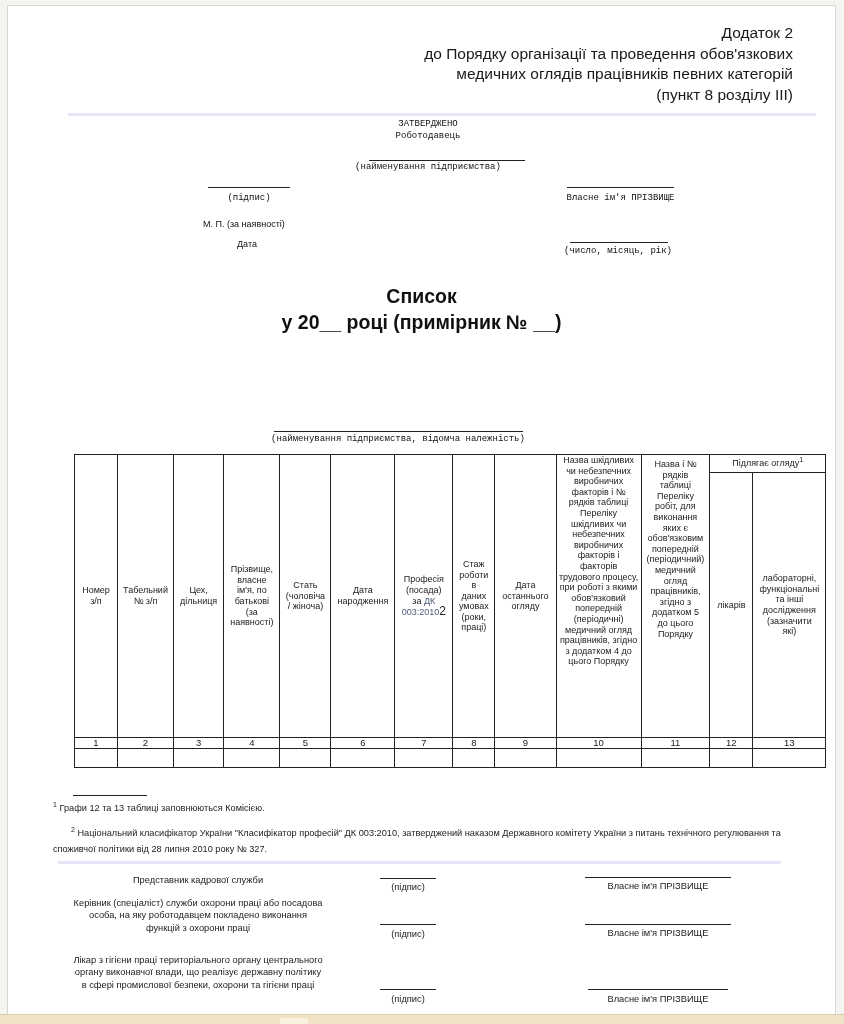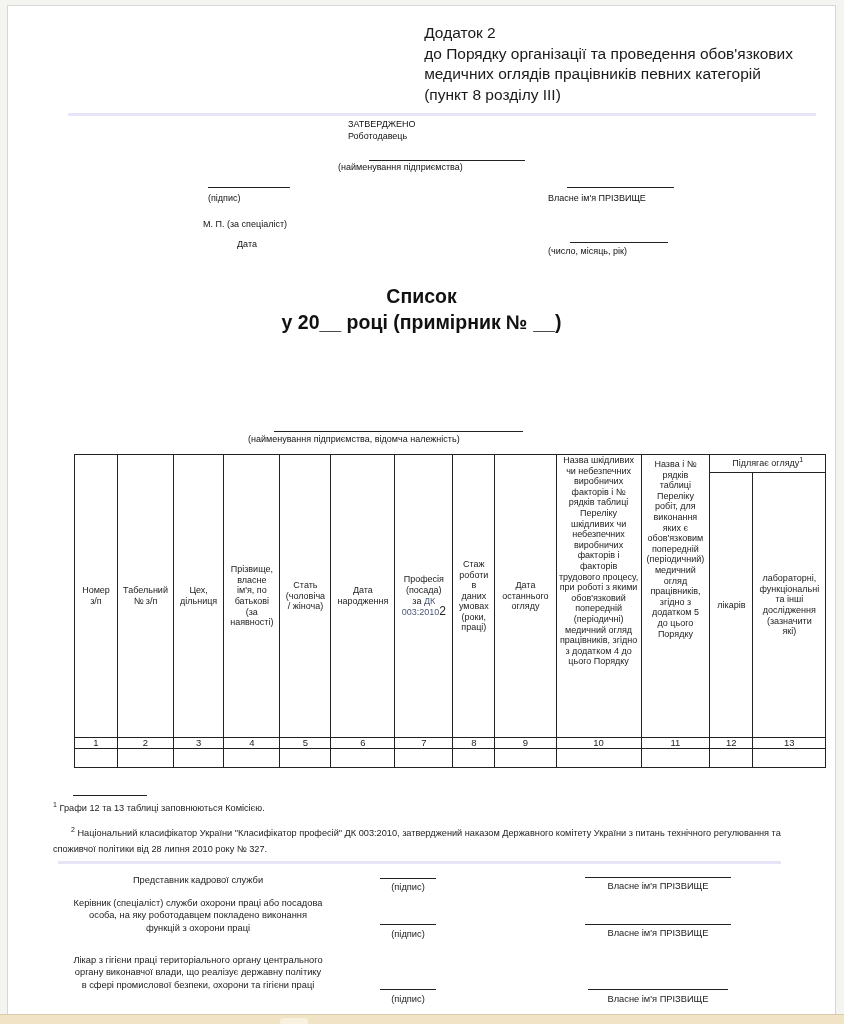--- a/index.html
+++ b/index.html
@@ -9,26 +9,26 @@
     font-family: "Liberation Sans", sans-serif;
     color: #111;
   }
   .page {
     position: absolute; left: 7px; top: 5px; width: 827px; height: 1009px;
     background: #fff; border-left: 1px solid #d6d6d6; border-top: 1px solid #d8d8d8;
     border-right: 1px solid #d6d6d6; overflow: hidden;
   }
   .abs { position: absolute; }
   .appendix {
-    position: absolute; right: 42px; top: 17px; text-align: left;
+    position: absolute; right: 42px; top: 17px; text-align: right;
     font-size: 15.5px; line-height: 20.5px; color: #1a1a1a;
   }
   .sep-lav { position: absolute; height: 3px; background: #e6e4f6; }
   .small { font-size: 9px; line-height: 11px; }
-  .center { text-align: left; }
+  .center { text-align: center; font-family: Liberation Mono, monospace; }
   .hline { position: absolute; height: 1px; background: #222; }
   .title {
     position: absolute; left: 0; width: 827px; top: 277px; text-align: center;
     font-weight: bold; font-size: 19.5px; line-height: 26px; color: #111;
   }
   table.list {
     position: absolute; left: 66px; top: 448px; border-collapse: collapse;
     font-size: 9px; line-height: 10.6px; color: #222; table-layout: fixed;
   }
   table.list td {
@@ -66,21 +66,21 @@
   <div class="abs small center" style="left:340px; width:160px; top:113px;">ЗАТВЕРДЖЕНО</div>
   <div class="abs small center" style="left:340px; width:160px; top:125px;">Роботодавець</div>
   <div class="hline" style="left:361px; top:154px; width:156px;"></div>
   <div class="abs small center" style="left:330px; width:180px; top:156px;">(найменування підприємства)</div>
 
   <div class="hline" style="left:200px; top:181px; width:82px;"></div>
   <div class="abs small center" style="left:200px; width:82px; top:187px;">(підпис)</div>
   <div class="hline" style="left:559px; top:181px; width:107px;"></div>
   <div class="abs small center" style="left:540px; width:145px; top:187px;">Власне ім'я ПРІЗВИЩЕ</div>
 
-  <div class="abs small" style="left:195px; top:213px;">М. П. (за спеціаліст)</div>
+  <div class="abs small" style="left:195px; top:213px;">М. П. (за наявності)</div>
   <div class="abs small" style="left:229px; top:233px;">Дата</div>
   <div class="hline" style="left:562px; top:236px; width:98px;"></div>
   <div class="abs small center" style="left:540px; width:140px; top:240px;">(число, місяць, рік)</div>
 
   <div class="title">
     <div>Список</div>
     <div>у 20__ році (примірник № __)</div>
   </div>
 
   <div class="hline" style="left:266px; top:425px; width:249px;"></div>

